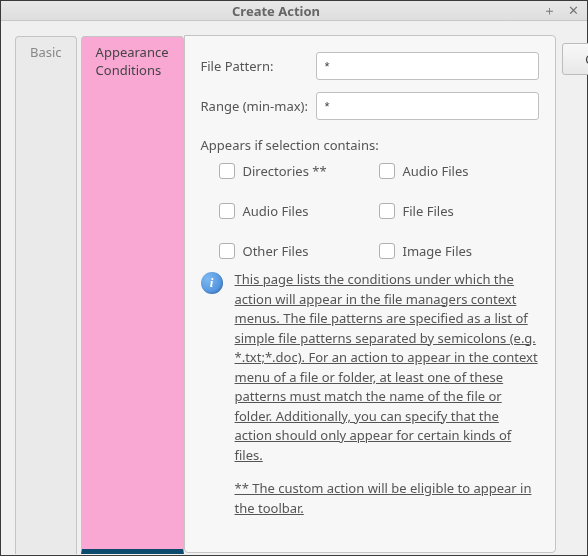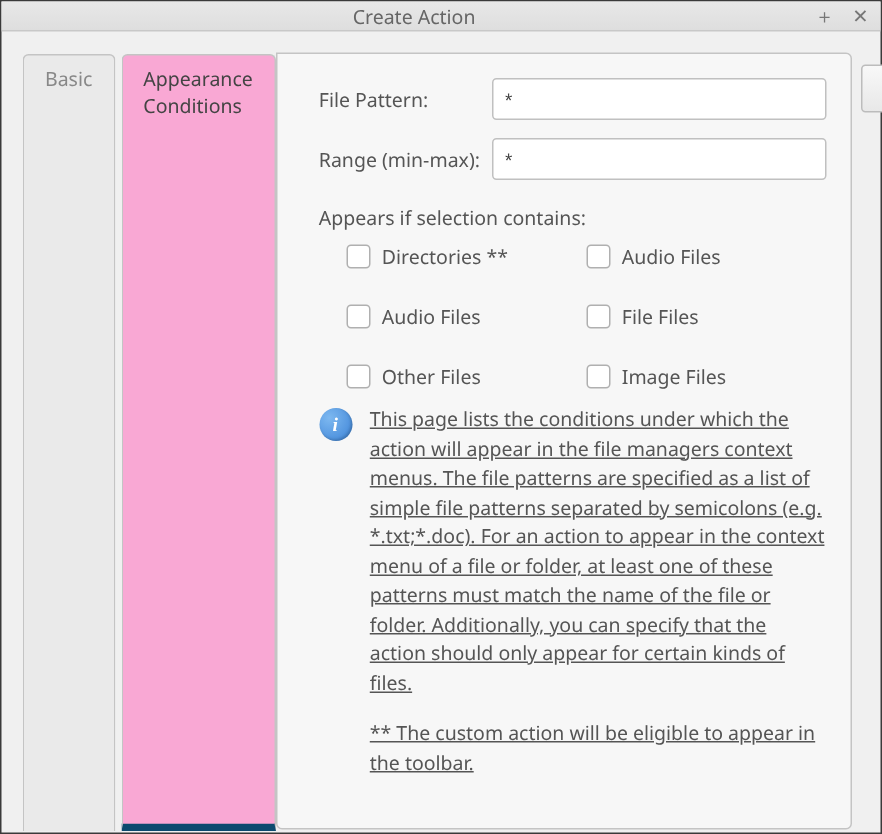--- a/index.html
+++ b/index.html
@@ -26,21 +26,21 @@
     height: 28px;
     background: linear-gradient(#e8e8e8, #dedede);
     border-bottom: 1px solid #c8c8c8;
     display: flex;
     align-items: center;
     padding: 0 8px;
   }
   .titlebar-title {
     flex: 1;
     text-align: center;
-    font-weight: 400;
+    font-weight: 700;
     color: #666;
   }
   .titlebar-btns {
     display: flex;
     gap: 12px;
     color: #777;
     font-size: 13px;
   }
   .titlebar-btn { cursor: default; }
   .content {
@@ -67,21 +67,21 @@
   .tab.active {
     background: #f9a8d4;
     color: #444;
     z-index: 2;
     border-bottom: 5px solid #0c4a6e;
   }
   .panel {
     border: 1px solid #c4c4c4;
     border-radius: 0 4px 4px 4px;
     background: #f7f7f7;
-    padding: 16px 16px 20px 28px;
+    padding: 16px 16px 20px 16px;
     flex: 1;
     display: flex;
     flex-direction: column;
   }
   .form-row {
     display: flex;
     align-items: center;
     margin-bottom: 12px;
   }
   .form-label {

